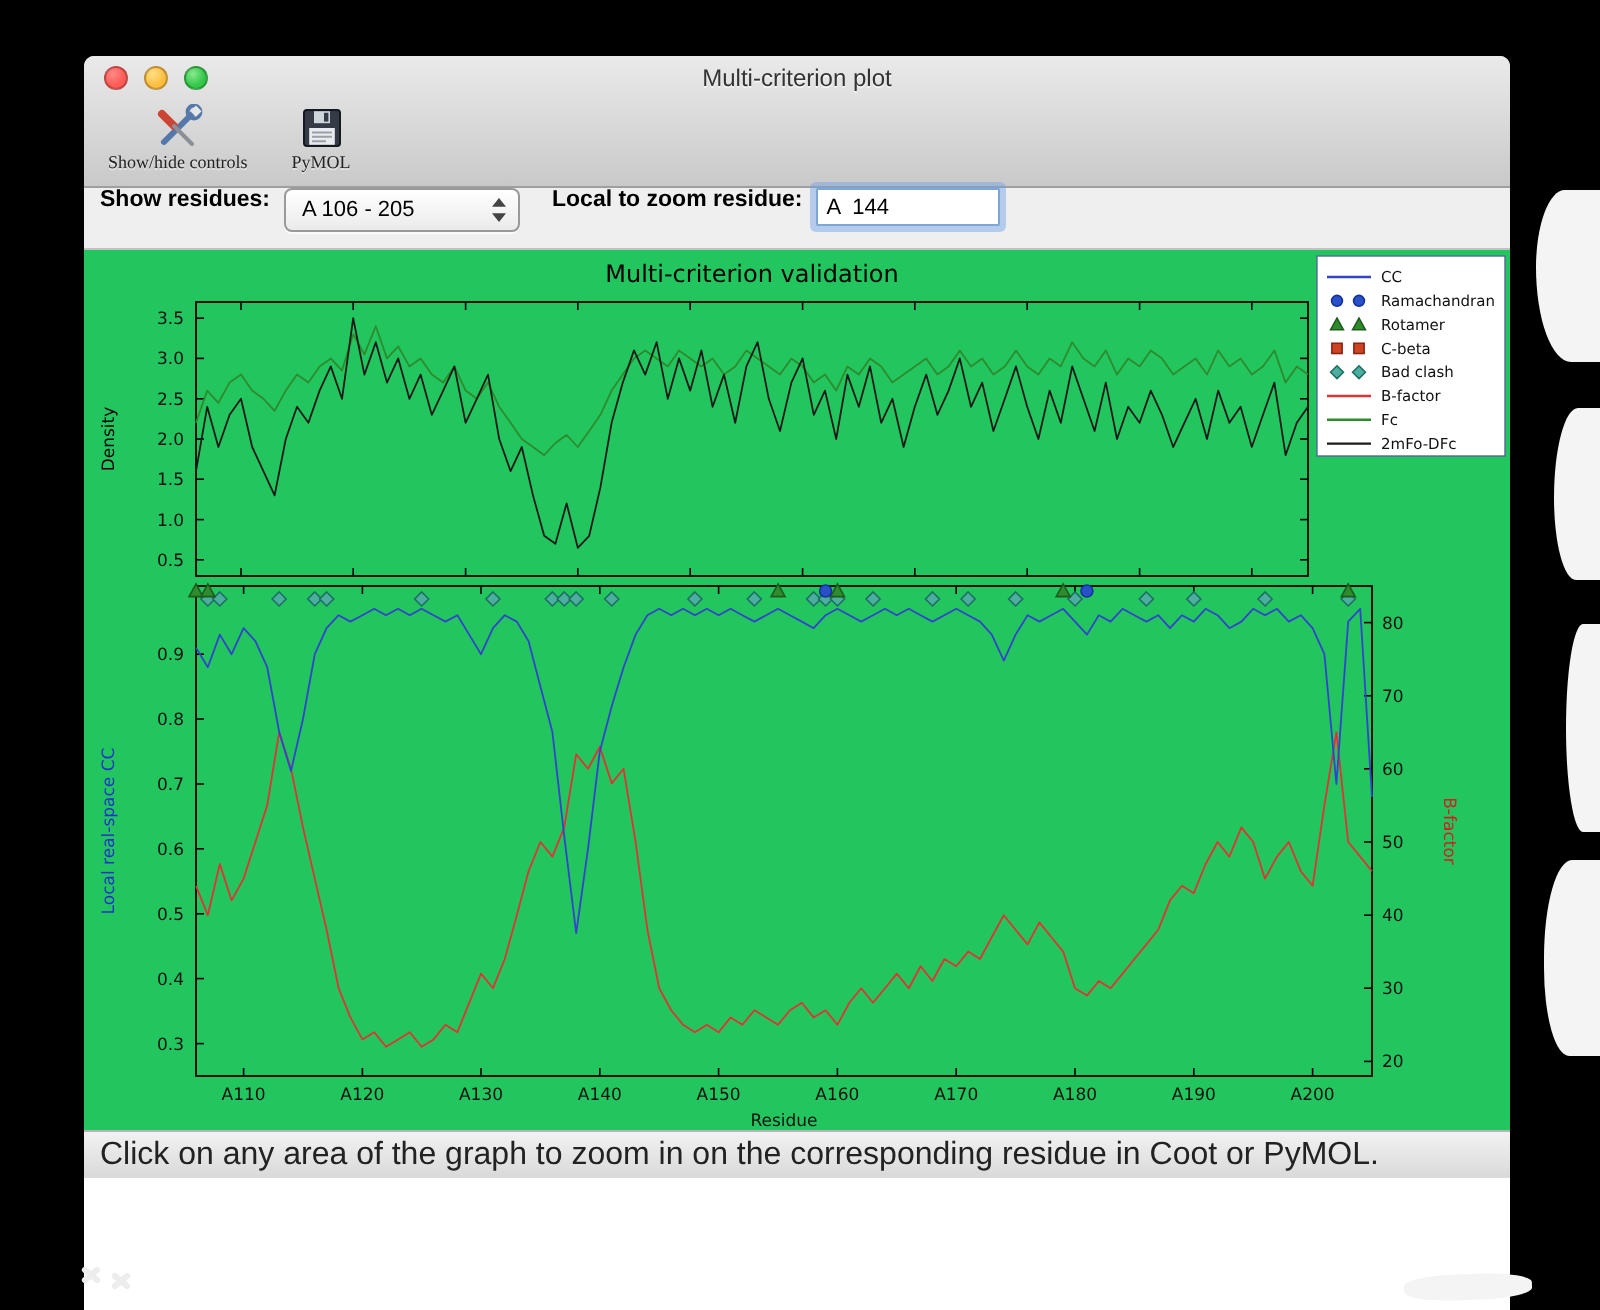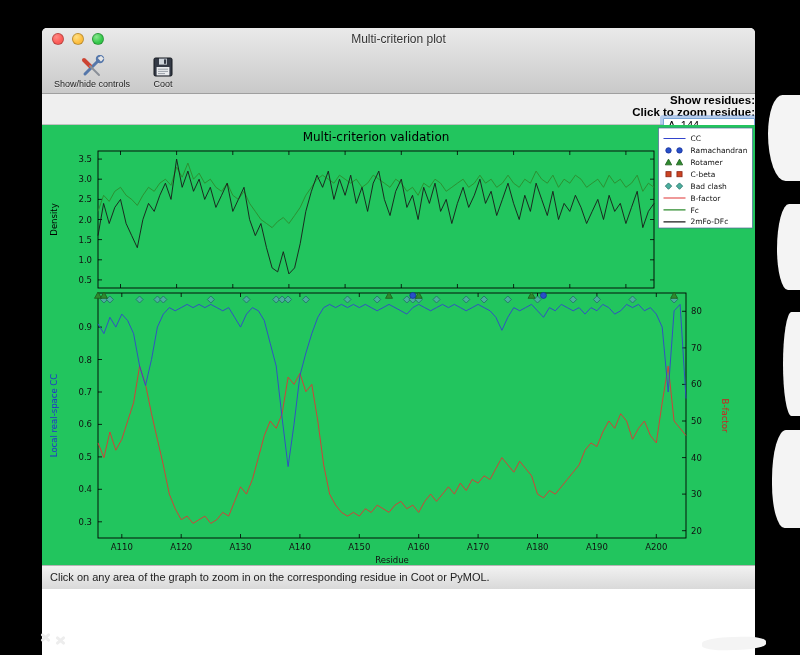--- a/index.html
+++ b/index.html
@@ -20,28 +20,28 @@
   .titlebar{height:22px;position:relative;}
   .traffic{position:absolute;left:10px;top:5px;display:flex;gap:8px;}
   .light{width:12px;height:12px;border-radius:50%;border:1px solid rgba(0,0,0,0.25);box-sizing:border-box;}
   .light.red{background:radial-gradient(circle at 35% 30%,#ff8a85,#fc5b57 60%);}
   .light.yellow{background:radial-gradient(circle at 35% 30%,#ffe084,#fdbe3f 60%);}
   .light.green{background:radial-gradient(circle at 35% 30%,#8ae88f,#34c84a 60%);}
   .title{
     text-align:center;font-size:12px;line-height:22px;color:#333;
     text-shadow:0 1px 0 rgba(255,255,255,0.6);
   }
-  .toolbar{height:43px;display:flex;align-items:center;padding-left:8px;gap:14px;}
+  .toolbar{height:43px;display:flex;align-items:flex-start;padding-left:8px;gap:14px;font-family:Liberation Serif, serif;}
   .tool-item{display:flex;flex-direction:column;align-items:center;padding:2px 4px;border-radius:4px;cursor:default;}
   .tool-icon{height:24px;display:flex;align-items:center;justify-content:center;}
   .tool-label{font-size:9px;color:#222;margin-top:0px;text-shadow:0 1px 0 rgba(255,255,255,0.5);}
   
   .controls{
     height:30px;background:#efefef;border-bottom:1px solid #c2c2c2;
-    display:flex;align-items:flex-end;padding-left:8px;flex-direction:column;
+    display:flex;align-items:flex-start;padding-left:8px;
   }
   .ctrl-label{font-size:11.5px;font-weight:bold;color:#000;}
   .popup{
     margin-left:7px;height:20px;min-width:108px;border:1px solid #999;border-radius:4px;
     background:linear-gradient(#ffffff,#ebebeb);display:flex;align-items:center;
     padding-left:8px;font-size:11px;color:#000;box-shadow:0 1px 0 rgba(255,255,255,0.7);
   }
   .popup .val{flex:1;}
   .popup .stepper{width:16px;display:flex;justify-content:center;align-items:center;margin-right:2px;}
   .zoom-input{
@@ -49,21 +49,21 @@
     font-family:Liberation Sans, sans-serif;font-size:11px;padding:0 0 0 4px;
     outline:none;box-shadow:0 0 0 3px rgba(110,160,230,0.45);background:#fff;color:#000;
   }
   .gap{width:16px;}
   
   .figure{height:440px;background:#22c55e;position:relative;}
   
   .statusbar{
     height:23px;border-top:1px solid #b5b5b5;
     background:linear-gradient(#f2f2f2,#d9d9d9);
-    font-size:11px;color:#222;line-height:23px;padding-left:8px;
+    font-size:16px;color:#222;line-height:23px;padding-left:8px;
   }
   
   .art{position:absolute;background:#f4f4f4;}
   .a1{left:768px;top:95px;width:32px;height:86px;border-radius:45% 0 0 55%;}
   .a2{left:777px;top:204px;width:23px;height:86px;border-radius:55% 0 0 50%;}
   .a3{left:783px;top:312px;width:17px;height:104px;border-radius:60% 0 0 60%;}
   .a4{left:772px;top:430px;width:28px;height:98px;border-radius:50% 0 0 45%;}
   .a5{left:702px;top:637px;width:64px;height:13px;border-radius:40%;transform:rotate(-2deg);}
   .xmark{position:absolute;width:11px;height:3px;background:#ededed;transform:rotate(40deg);border-radius:2px;}
   .xmark::after{content:"";position:absolute;left:0;top:0;width:11px;height:3px;background:#ededed;transform:rotate(-80deg);border-radius:2px;}
@@ -99,29 +99,38 @@
           <svg width="22" height="22" viewBox="0 0 22 22">
             <rect x="2" y="2" width="18" height="18" rx="1.5" fill="#343a46" stroke="#14181f" stroke-width="1"></rect>
             <rect x="7" y="2.6" width="8" height="6" fill="#cfd5dc"></rect>
             <rect x="12" y="3.4" width="2.2" height="4.4" fill="#343a46"></rect>
             <rect x="4.6" y="11" width="12.8" height="8.4" fill="#e9ebee"></rect>
             <line x1="6" y1="13.2" x2="16" y2="13.2" stroke="#9aa0a8" stroke-width="1"></line>
             <line x1="6" y1="15.4" x2="16" y2="15.4" stroke="#9aa0a8" stroke-width="1"></line>
             <line x1="6" y1="17.6" x2="13" y2="17.6" stroke="#9aa0a8" stroke-width="1"></line>
           </svg>
         </span>
-        <span class="tool-label">Coot</span>
+        <span class="tool-label">PyMOL</span>
       </div>
     </div>
   </div>
 
   <div class="controls">
     <span class="ctrl-label">Show residues:</span>
+    <div class="popup">
+      <span class="val">A 106 - 205</span>
+      <span class="stepper">
+        <svg width="11" height="14" viewBox="0 0 11 14">
+          <path d="M5.5 1 L9 5.4 L2 5.4 Z" fill="#444"></path>
+          <path d="M5.5 13 L9 8.6 L2 8.6 Z" fill="#444"></path>
+        </svg>
+      </span>
+    </div>
     <span class="gap"></span>
-    <span class="ctrl-label">Click to zoom residue:</span>
+    <span class="ctrl-label">Local to zoom residue:</span>
     <input class="zoom-input" type="text" value="A  144" style="">
   </div>
 
   <div class="figure">
     <svg id="figure-svg" width="712" height="440" viewBox="0 0 712 440">
         <text x="334" y="16" font-size="12" text-anchor="middle" fill="#000" font-family="DejaVu Sans, sans-serif">Multi-criterion validation</text>
         <rect x="56" y="26" width="556" height="137" fill="none" stroke="#000" stroke-width="0.9"></rect>
         <line x1="56" y1="154.9" x2="60" y2="154.9" stroke="#000" stroke-width="0.8"></line>
         <line x1="608" y1="154.9" x2="612" y2="154.9" stroke="#000" stroke-width="0.8"></line>
         <text x="50" y="157.9" font-size="8.5" text-anchor="end" fill="#111" font-family="DejaVu Sans, sans-serif">0.5</text>

